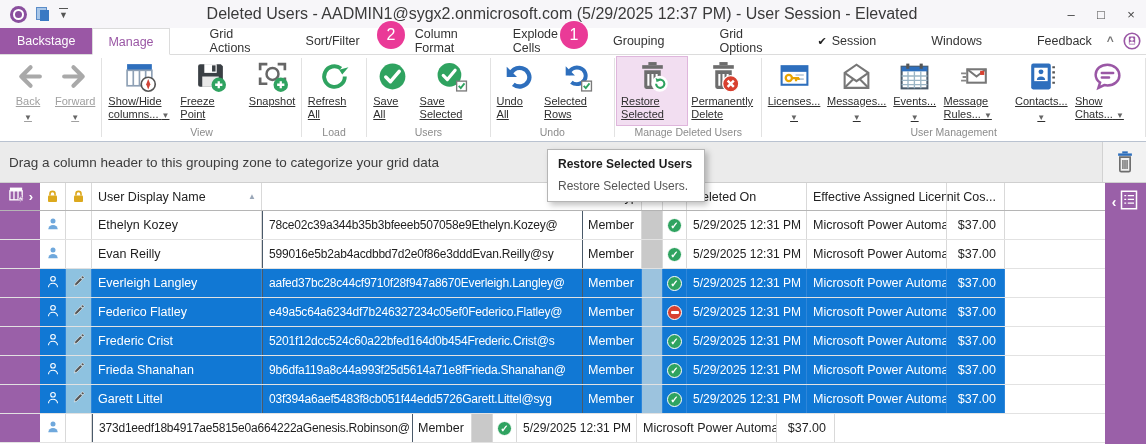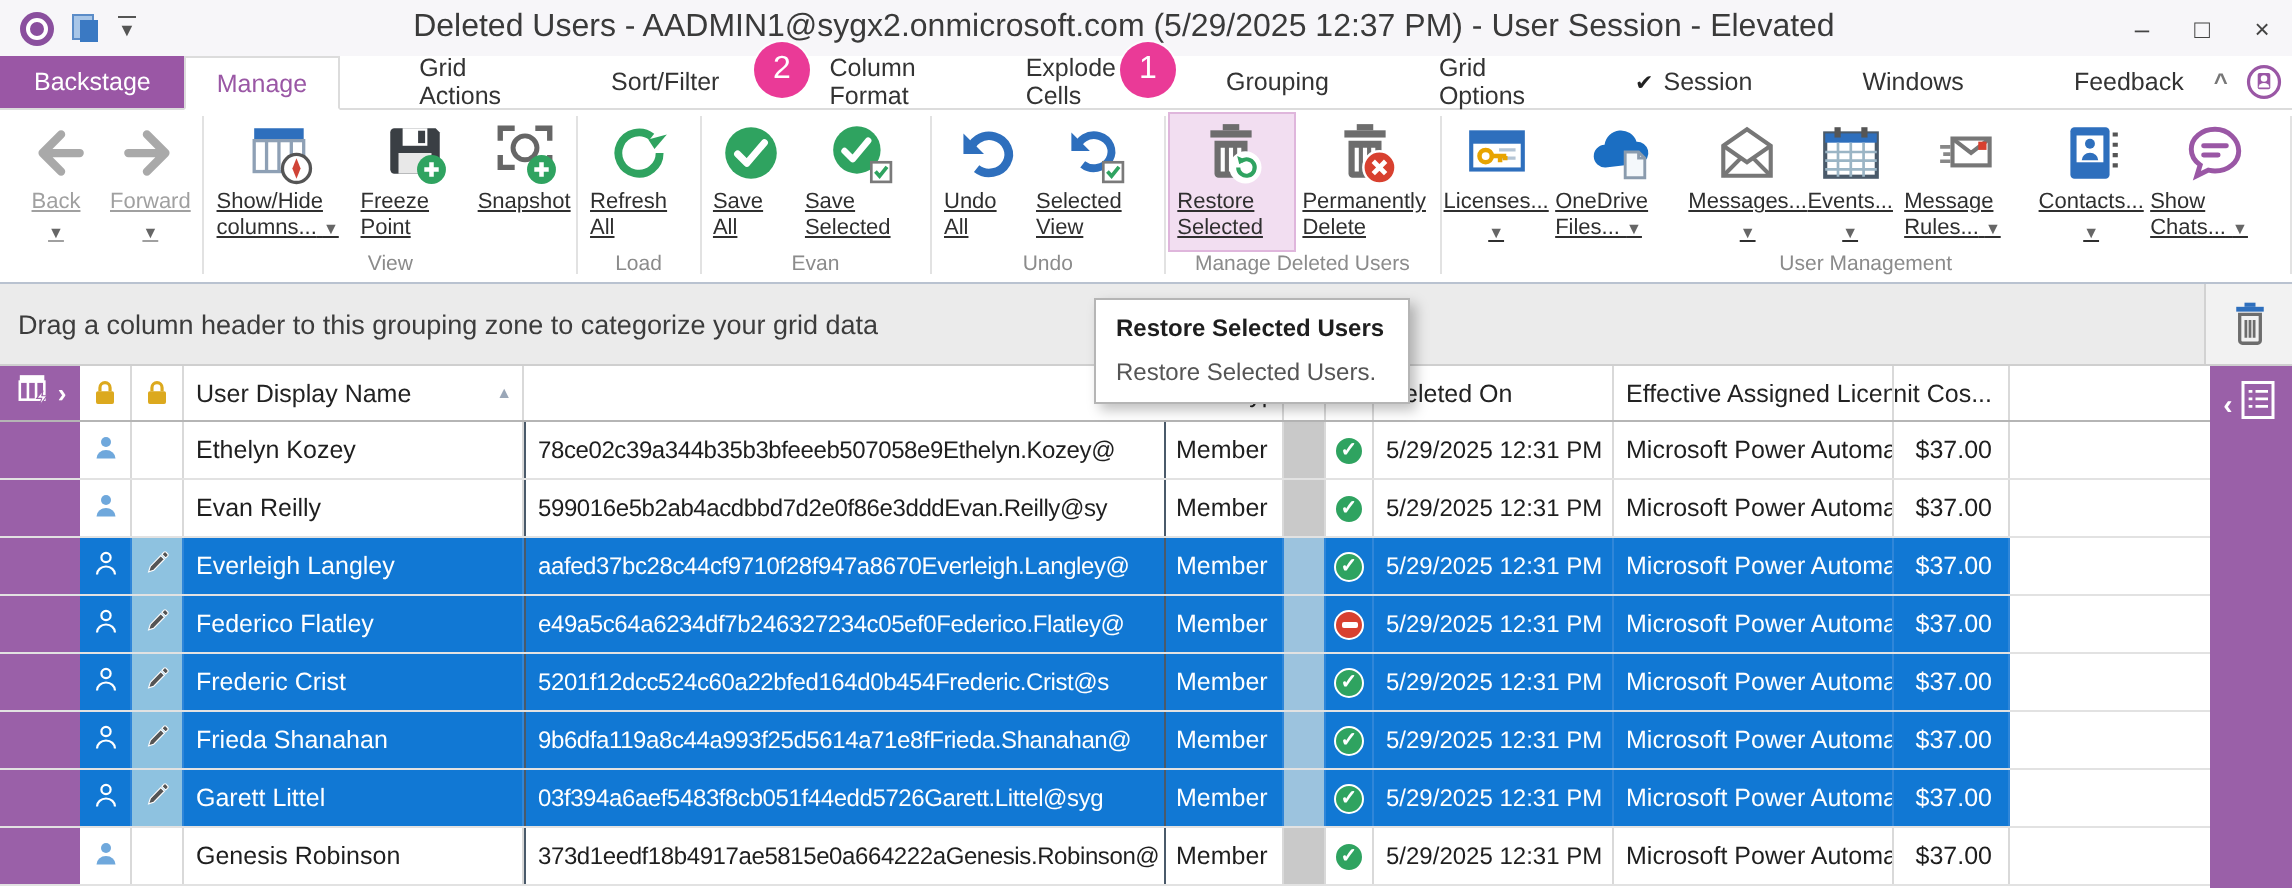--- a/index.html
+++ b/index.html
@@ -273,21 +273,21 @@
               <svg viewBox="0 0 32 32">
                 <circle cx="14" cy="14.5" r="11.5" fill="#2fa360"></circle>
                 <path d="M8 15 l4 4 7.5-9" fill="none" stroke="#fff" stroke-width="3.1" stroke-linecap="round" stroke-linejoin="round"></path>
                 <rect x="21" y="20.5" width="9.5" height="9.5" fill="#fff" stroke="#7a7a7a" stroke-width="1.3"></rect>
                 <path d="M23 25 l2 2.2 3.6-4.5" stroke="#2fa360" stroke-width="1.8" fill="none"></path>
               </svg>
             </div>
             <div class="rbtn-label"><span>Save Selected</span></div>
           </div>
         </div>
-        <div class="rgroup-label">Evan</div>
+        <div class="rgroup-label">Users</div>
       </div>
       <div class="rsep"></div>
       <div class="rgroup">
         <div class="rgroup-buttons">
           <div class="rbtn">
             <div class="icon32">
               <svg viewBox="0 0 32 32">
                 <path d="M6.5 6.5 v10 h10 z" fill="#2e6fbd"></path>
                 <path d="M9.5 16 a9.5 9 0 1 1 3.4 7.6" fill="none" stroke="#2e6fbd" stroke-width="4.2"></path>
               </svg>
@@ -296,21 +296,21 @@
           </div>
           <div class="rbtn">
             <div class="icon32">
               <svg viewBox="0 0 32 32">
                 <path d="M5.5 6 v9 h9 z" fill="#2e6fbd"></path>
                 <path d="M8 14.5 a8.5 8 0 1 1 3 7" fill="none" stroke="#2e6fbd" stroke-width="3.8"></path>
                 <rect x="21" y="20.5" width="9.5" height="9.5" fill="#fff" stroke="#7a7a7a" stroke-width="1.3"></rect>
                 <path d="M23 25 l2 2.2 3.6-4.5" stroke="#2fa360" stroke-width="1.8" fill="none"></path>
               </svg>
             </div>
-            <div class="rbtn-label"><span>Selected View</span></div>
+            <div class="rbtn-label"><span>Selected Rows</span></div>
           </div>
         </div>
         <div class="rgroup-label">Undo</div>
       </div>
       <div class="rsep"></div>
       <div class="rgroup">
         <div class="rgroup-buttons">
           <div class="rbtn highlighted">
             <div class="icon32">
               <svg viewBox="0 0 32 32">
@@ -349,30 +349,20 @@
               <svg viewBox="0 0 32 32">
                 <rect x="3.5" y="6" width="25" height="18" fill="#fff" stroke="#2e6fbd" stroke-width="2"></rect>
                 <rect x="3.5" y="6" width="25" height="5.5" fill="#2e6fbd"></rect>
                 <path d="M17 14.5 h8 M17 18.5 h8" stroke="#b5c5d5" stroke-width="1.6"></path>
                 <circle cx="10.5" cy="17.5" r="3" fill="none" stroke="#e8a400" stroke-width="2.2"></circle>
                 <path d="M13.5 17.5 h7 M17.5 17.5 v3 M20 17.5 v2" stroke="#e8a400" stroke-width="2.2"></path>
               </svg>
             </div>
             <div class="rbtn-label"><span>Licenses...</span></div>
             <div class="caret-row"><span class="caret">▼</span></div>
-          </div>
-          <div class="rbtn">
-            <div class="icon32">
-              <svg viewBox="0 0 32 32">
-                <path d="M9.5 23 a5.5 5.5 0 0 1 -.5-11 a8 8 0 0 1 15.5-1.5 a5.5 5.5 0 0 1 2.5 10.5 z" fill="#1b6ec2"></path>
-                <path d="M19 15.5 h6.5 l3 3 v9.5 h-9.5 z" fill="#f4f8fb" stroke="#8a9bad" stroke-width="1.4"></path>
-                <path d="M25.5 15.5 v3 h3" fill="none" stroke="#8a9bad" stroke-width="1.4"></path>
-              </svg>
-            </div>
-            <div class="rbtn-label"><span>OneDrive Files...</span> <span class="caret">▼</span></div>
           </div>
           <div class="rbtn">
             <div class="icon32">
               <svg viewBox="0 0 32 32">
                 <path d="M4.5 12.5 L16 4.5 L27.5 12.5 V27 H4.5 Z" fill="#fff" stroke="#777" stroke-width="2"></path>
                 <path d="M4.5 12.5 L16 20.5 L27.5 12.5" fill="none" stroke="#777" stroke-width="2"></path>
                 <path d="M4.5 27 L13 18.5 M27.5 27 L19 18.5" stroke="#777" stroke-width="2"></path>
               </svg>
             </div>
             <div class="rbtn-label"><span>Messages...</span></div>
@@ -751,23 +741,20 @@
         </div>
         <div class="grow">
           <div class="gc c-strip" style="background: rgb(154, 96, 168); border-bottom: none;"></div>
           <div class="gc c-av">
             <span class="person-ic"><svg viewBox="0 0 32 32">
                 <circle cx="16" cy="10" r="5" fill="#6fa8dc"></circle>
                 <path d="M6.5 26.5 a9.5 8.5 0 0 1 19 0 z" fill="#6fa8dc"></path>
               </svg></span>
           </div>
           <div class="gc c-edit"></div>
-          <div class="gc c-name">
-            <span>Genesis Robinson</span>
-          </div>
           <div class="gc c-user">
             <span class="gusername">373d1eedf18b4917ae5815e0a664222aGenesis.Robinson@</span>
           </div>
           <div class="gc c-type">
             <span>Member</span>
           </div>
           <div class="gc c-s1"></div>
           <div class="gc c-s2">
             <span class="status ok">✓</span>
           </div>

